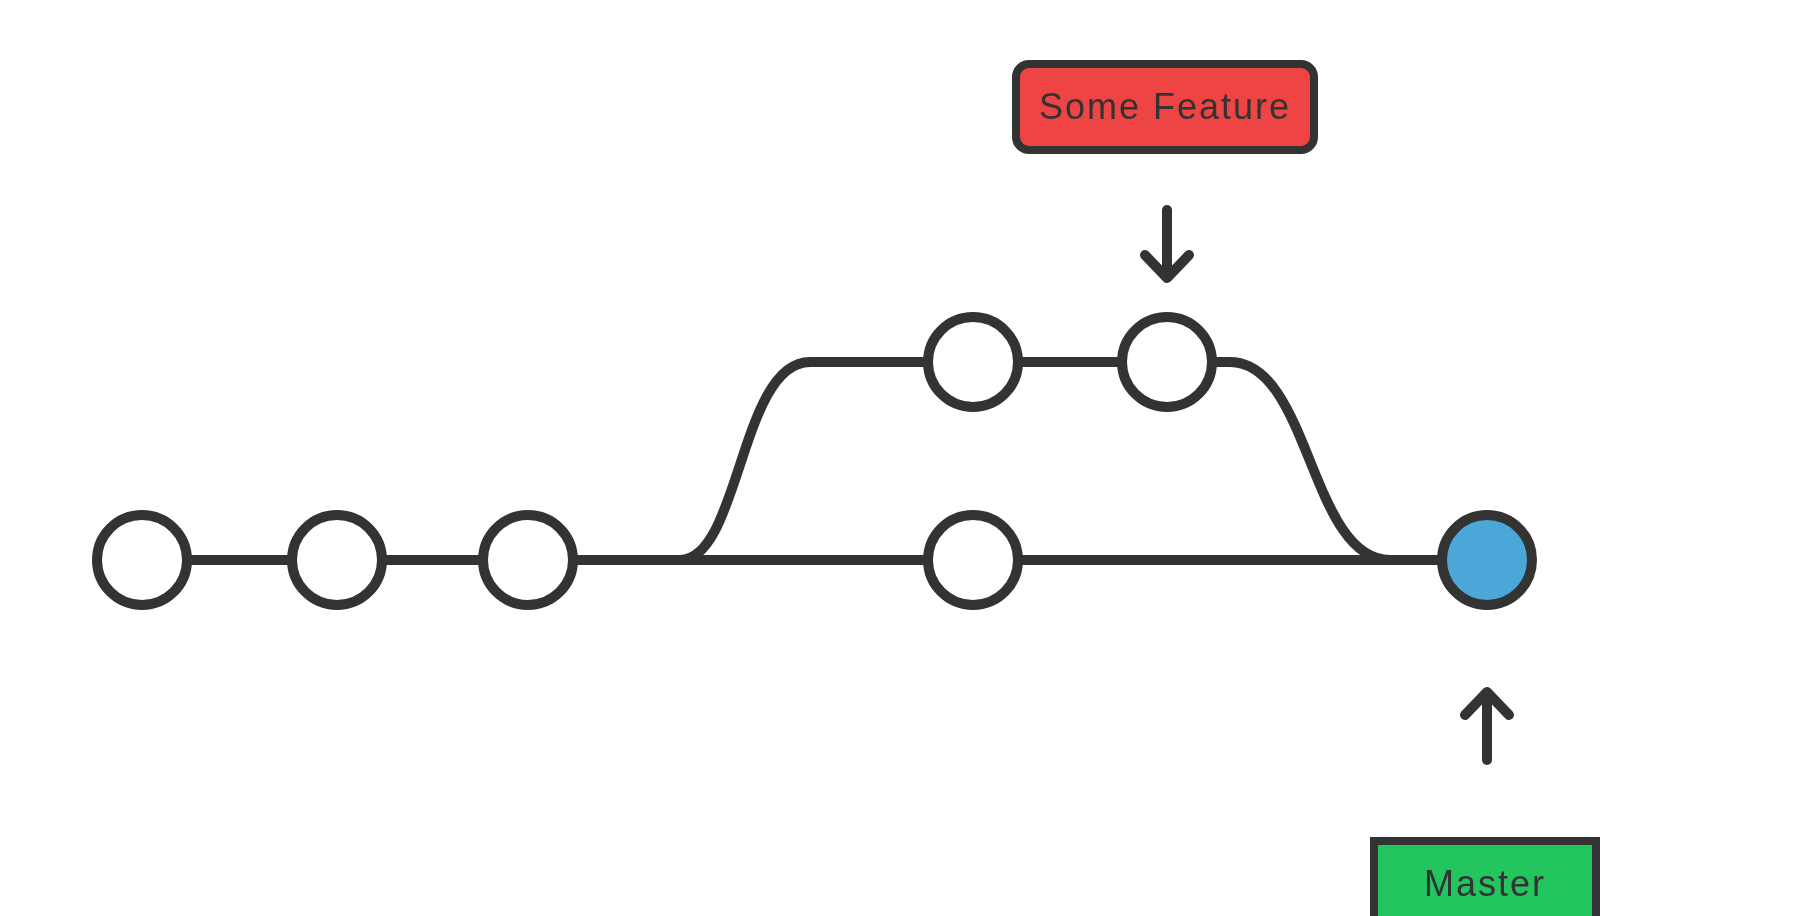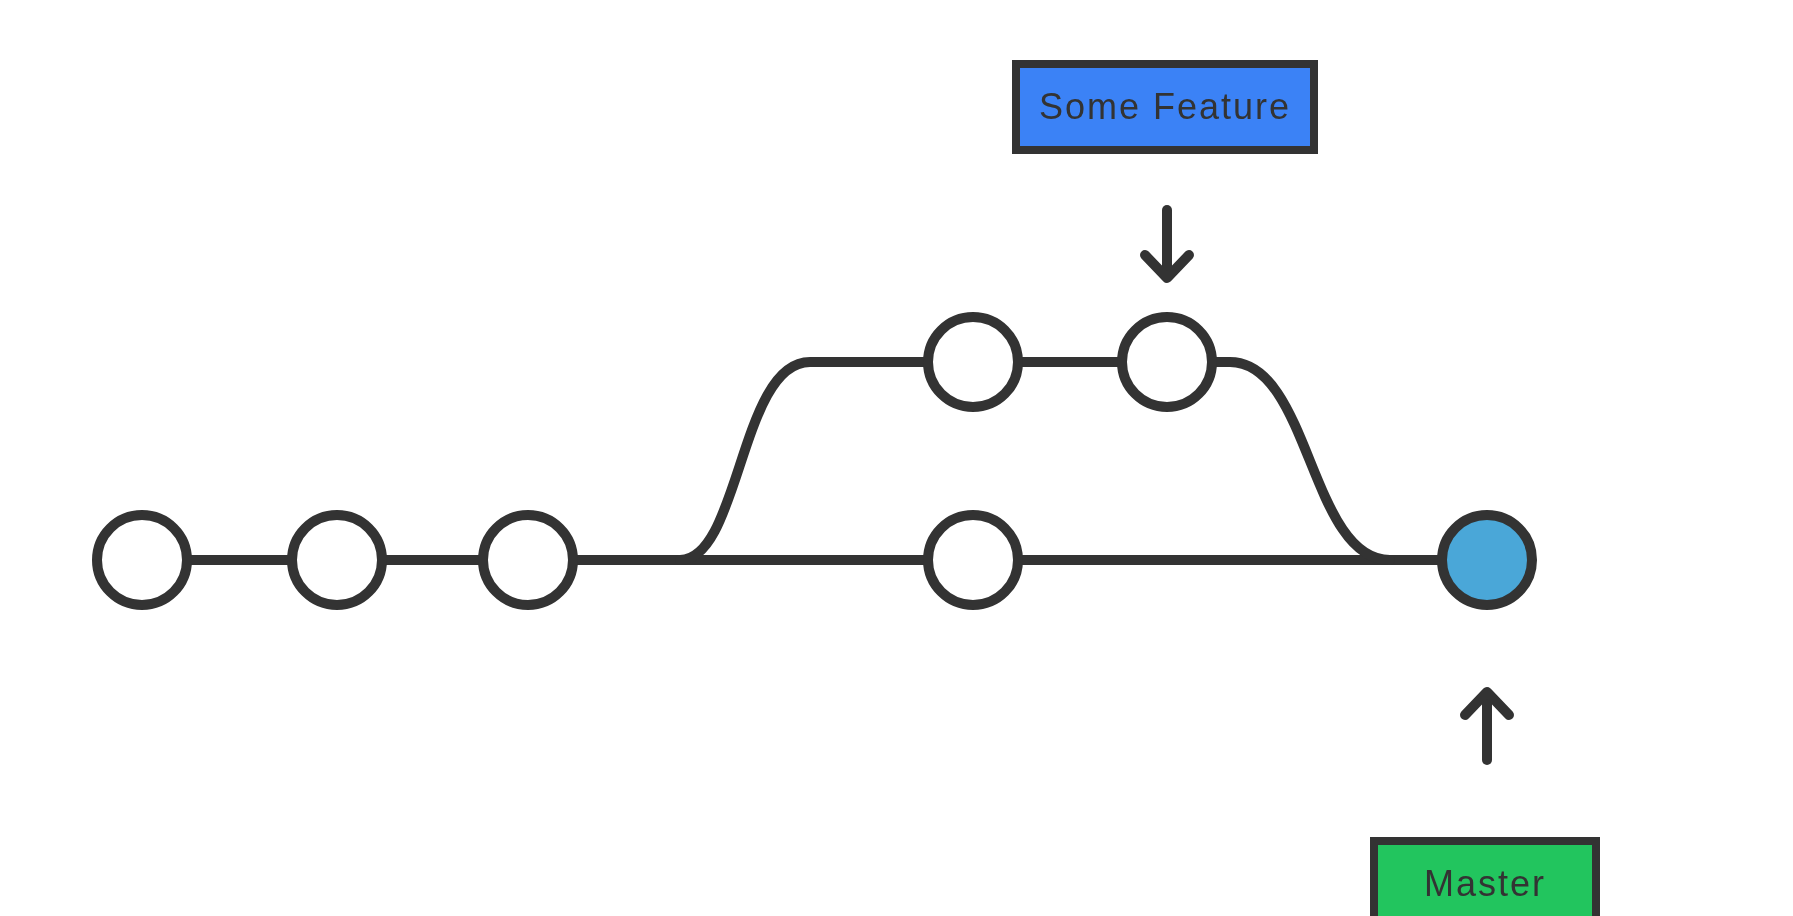--- a/index.html
+++ b/index.html
@@ -28,25 +28,26 @@
       border: 8px solid #333333;
       display: flex;
       align-items: center;
       justify-content: center;
       font-size: 36px;
       letter-spacing: 2px;
       color: #333333;
       font-weight: 400;
     }
     .feature-label {
-      background: #3b82f6;
+      background: #ef4444;
       left: 1012px;
       top: 60px;
       width: 306px;
       height: 94px;
+      border-radius: 17px;
     }
     .master-label {
       background: #22c55e;
       left: 1370px;
       top: 837px;
       width: 230px;
       height: 94px;
     }
   </style>
 </head>

